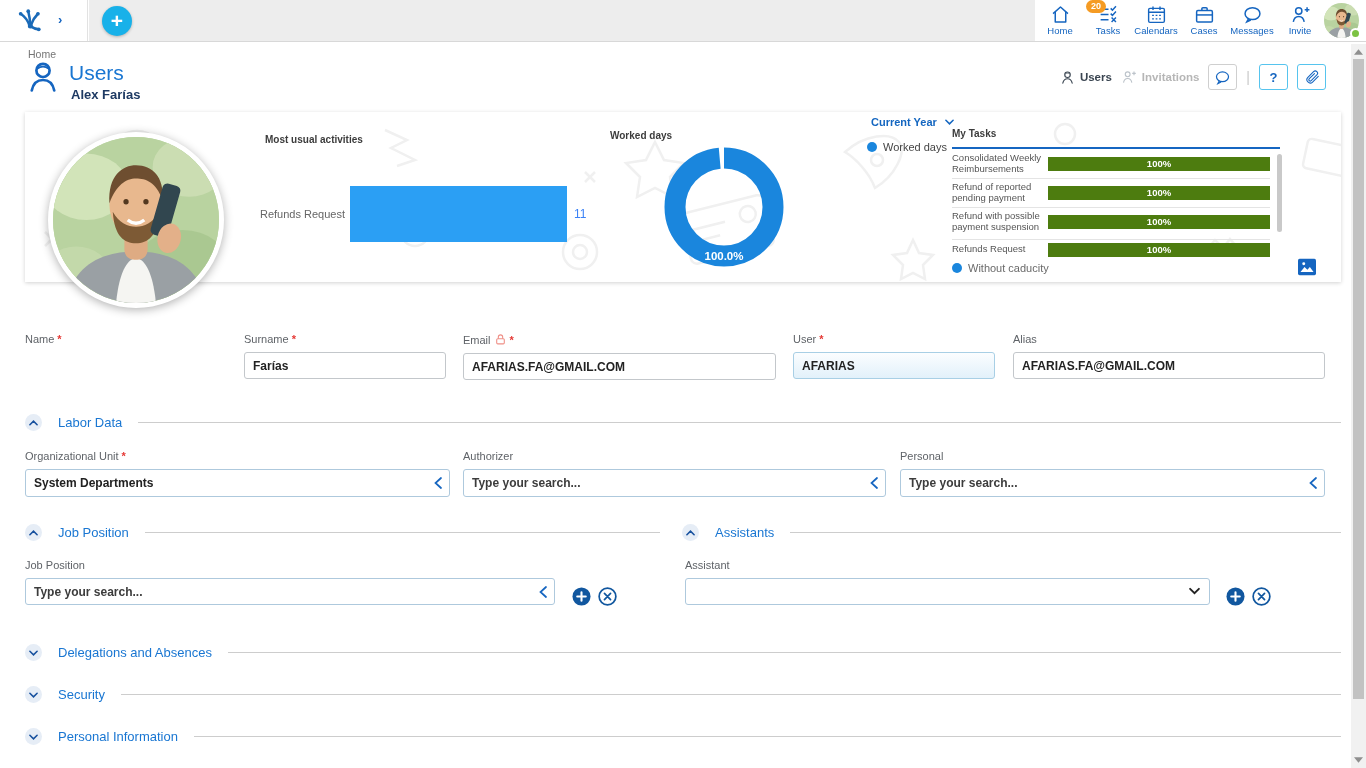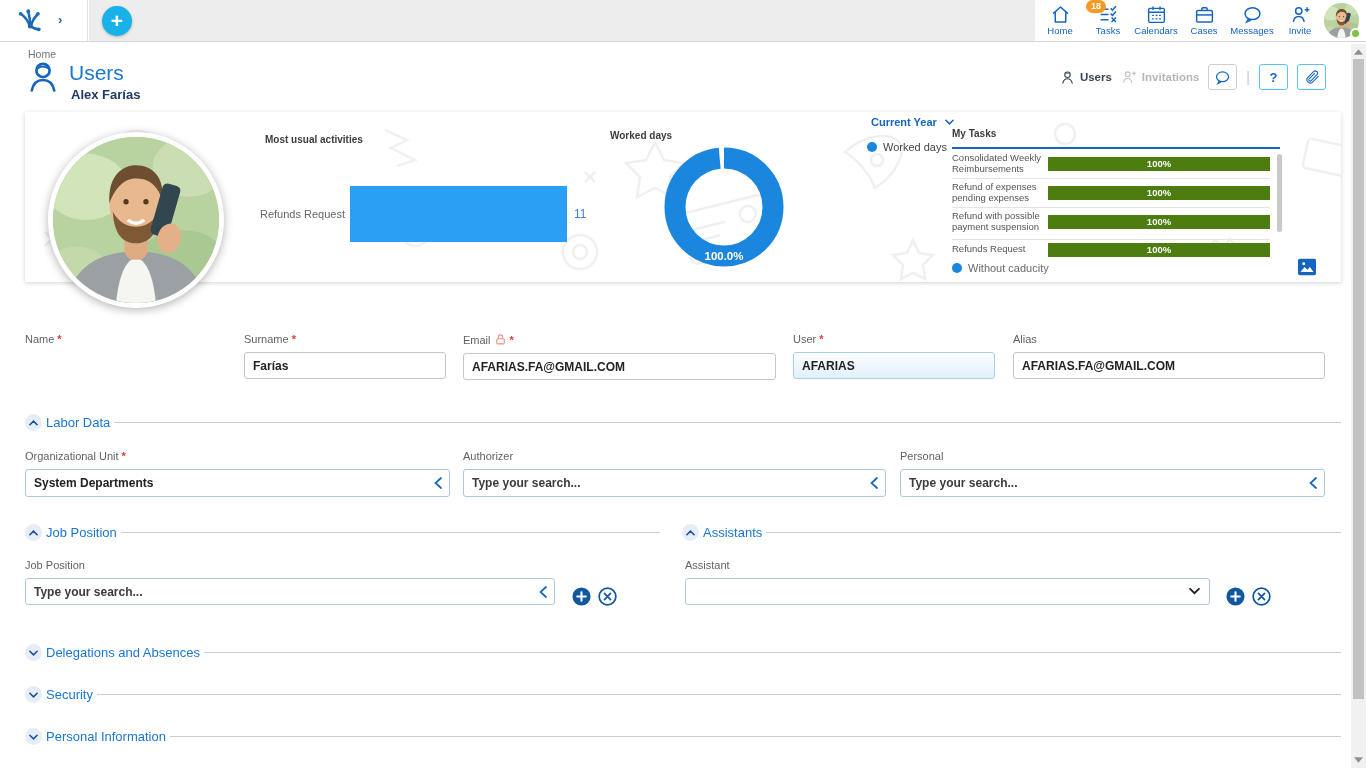--- a/index.html
+++ b/index.html
@@ -66,21 +66,21 @@
   .tinput.hl{background:linear-gradient(180deg,#fbfdff 0%,#e2f1fa 100%);border-color:#a8cfe5;}
   .lookup{position:relative;}
   .lookup .tinput{border-color:#aec9dd;padding-right:24px;font-weight:600;}
   .lookup .tinput::placeholder{color:#3c3c3c;opacity:1;}
   .chev-left{position:absolute;right:8px;top:50%;transform:translateY(-50%);color:#1565c0;width:8px;height:12px;}
   .selectbox{position:relative;width:100%;height:27px;border:1px solid #aec9dd;border-radius:3px;background:#fff;cursor:pointer;}
   .selectbox .caret{position:absolute;right:9px;top:8px;width:11px;height:8px;color:#222;}
   .lock-ic{width:13px;height:13px;color:#ef8f86;}
 
   
-  .sechead{position:absolute;display:flex;align-items:center;gap:4px;cursor:pointer;text-align:right;}
+  .sechead{position:absolute;display:flex;align-items:center;gap:16px;cursor:pointer;text-align:right;}
   .chev-circle{width:17px;height:17px;border-radius:50%;background:#e6edf6;color:#16509e;display:flex;align-items:center;justify-content:center;}
   .sectitle{font-size:13px;color:#1976d2;white-space:nowrap;}
   .secline{flex:1;height:1px;background:#cdcdcd;}
   .roundbtns{position:absolute;display:flex;align-items:center;gap:7px;}
   .rbtn{width:19px;height:19px;color:#11579f;cursor:pointer;}
 
   
   .scrollbar{position:absolute;right:0;top:44px;width:15px;height:724px;background:#f1f1f1;}
   .sb-thumb{position:absolute;left:2px;top:15px;width:11px;height:640px;background:#c2c2c2;}
   .sb-arrow{position:absolute;left:3px;width:9px;height:6px;color:#8f8f8f;}
@@ -231,21 +231,21 @@
       <svg class="nic">
           <use href="#sym-house"></use>
         </svg>
       <span class="nav-label">Home</span>
     </div>
     <div class="nav-item" style="left:1082px">
       <svg class="nic">
           <use href="#sym-tasks"></use>
         </svg>
       <span class="nav-label">Tasks</span>
-      <span class="badge">18</span>
+      <span class="badge">20</span>
     </div>
     <div class="nav-item" style="left:1130px">
       <svg class="nic">
           <use href="#sym-calendar"></use>
         </svg>
       <span class="nav-label">Calendars</span>
     </div>
     <div class="nav-item" style="left:1178px">
       <svg class="nic">
           <use href="#sym-case"></use>
@@ -364,21 +364,21 @@
     <div class="chart-title" style="left:927px;top:16px">My Tasks</div>
     <div class="mt-underline"></div>
     <div class="mt-rows">
       <div class="trow">
         <div class="tlabel">Consolidated Weekly Reimbursements</div>
         <div class="tbar">
             <span>100%</span>
           </div>
       </div>
       <div class="trow">
-        <div class="tlabel">Refund of expenses pending expenses</div>
+        <div class="tlabel">Refund of reported pending payment</div>
         <div class="tbar">
             <span>100%</span>
           </div>
       </div>
       <div class="trow">
         <div class="tlabel">Refund with possible payment suspension</div>
         <div class="tbar">
             <span>100%</span>
           </div>
       </div>

